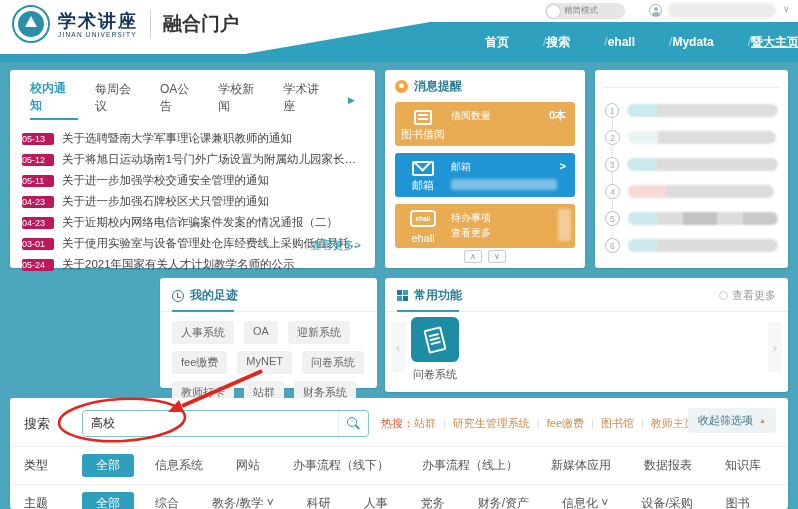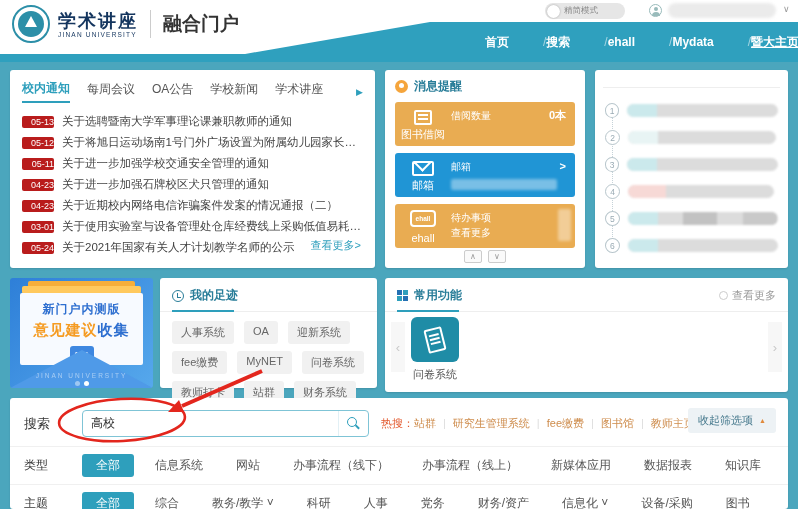--- a/index.html
+++ b/index.html
@@ -37,27 +37,27 @@
                color:#fff; font-size:12px; font-weight:bold; white-space:nowrap; z-index:4; }
   .nav-item { padding:0 17px; cursor:pointer; }
   .nav-item:not(:last-child)::after { content:"/"; font-weight:normal; opacity:.55; margin-left:17px; margin-right:-17px; position:relative; left:17px; }
   span.nav-item:last-child { text-decoration:underline; }
 
   
   .card { position:absolute; background:#fff; border-radius:3px; box-shadow:0 1px 2px rgba(0,0,0,.12); }
 
   
   .notices { left:10px; top:70px; width:365px; height:198px; }
-  .tabs { display:flex; align-items:center; gap:17px; padding:10px 12px 6px; font-size:12px; color:#555; }
+  .tabs { display:flex; align-items:center; gap:17px; padding:10px 20px 6px; font-size:12px; color:#555; }
   span.tab { cursor:pointer; padding-bottom:4px; }
   span.tab:first-of-type { color:#2E9FBC; font-weight:bold; border-bottom:2px solid #2E9FBC; }
   .tab-next { margin-left:auto; color:#2E9FBC; font-size:9px; cursor:pointer; }
   .n-list { padding:2px 12px 0; }
   .n-row { display:flex; align-items:center; gap:8px; height:21px; cursor:pointer; }
-  .n-date { flex:0 0 32px; background:#b91c1c; color:#fff; font-size:9px; text-align:right; border-radius:2px; padding:1px 0; }
+  .n-date { flex:0 0 32px; background:#be185d; color:#fff; font-size:9px; text-align:left; border-radius:2px; padding:1px 0; }
   .n-title { font-size:11.5px; color:#444; white-space:nowrap; overflow:hidden; text-overflow:ellipsis; }
   .n-more { position:absolute; right:14px; bottom:15px; font-size:11px; color:#2E9FBC; cursor:pointer; }
 
   
   .messages { left:385px; top:70px; width:200px; height:198px; }
   .msg-header { display:flex; align-items:center; gap:6px; padding:8px 10px 7px; }
   .icon-bell { width:13px; height:13px; border-radius:50%; background:#F5A53C; position:relative; }
   .icon-bell::before { content:""; position:absolute; left:4px; top:3px; width:5px; height:5px; border-radius:50%; background:#fff; }
   .msg-title { font-size:12px; font-weight:bold; color:#2A7E99; }
   .msg-card { margin:0 10px 7px; height:44px; border-radius:3px; display:flex; color:#fff; overflow:hidden; cursor:pointer; }
@@ -338,37 +338,20 @@
           <span class="tl-bar"></span>
         </div>
 
         <div class="tl-item">
           <span class="tl-num">6</span>
           <span class="tl-bar"></span>
         </div>
       </div>
   </div>
 
-  <div class="banner">
-    <div class="folder1"></div>
-    <div class="folder2"></div>
-    <div class="paper">
-      <div class="paper-line1">新门户内测版</div>
-      <div class="paper-line2">
-        <span class="hl-orange">意见建议</span><span class="hl-blue">收集</span>
-      </div>
-      <div class="chat-icon"></div>
-    </div>
-    <div class="flap"></div>
-    <div class="watermark">JINAN UNIVERSITY</div>
-    <div class="dots">
-      <span class="dot"></span>
-      <span class="dot active"></span>
-    </div>
-  </div>
 
   <div class="card footprints">
     <div class="card-header">
       <span class="icon-clock"></span>
       <span class="card-title">我的足迹</span>
     </div>
     <div class="fp-chips">
 
     <span class="chip-gray">人事系统</span>
         <span class="chip-gray">OA</span>

